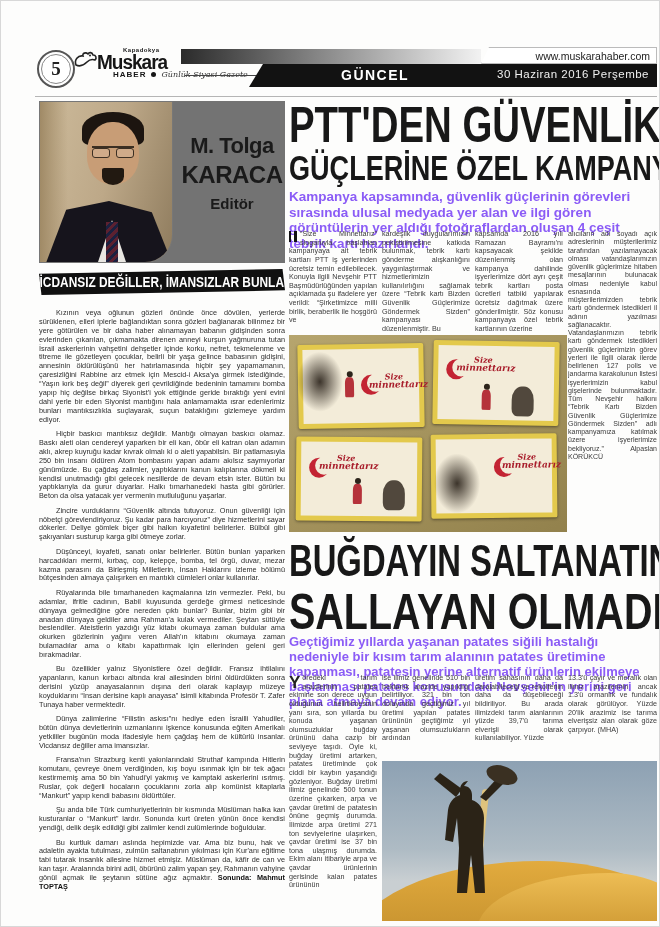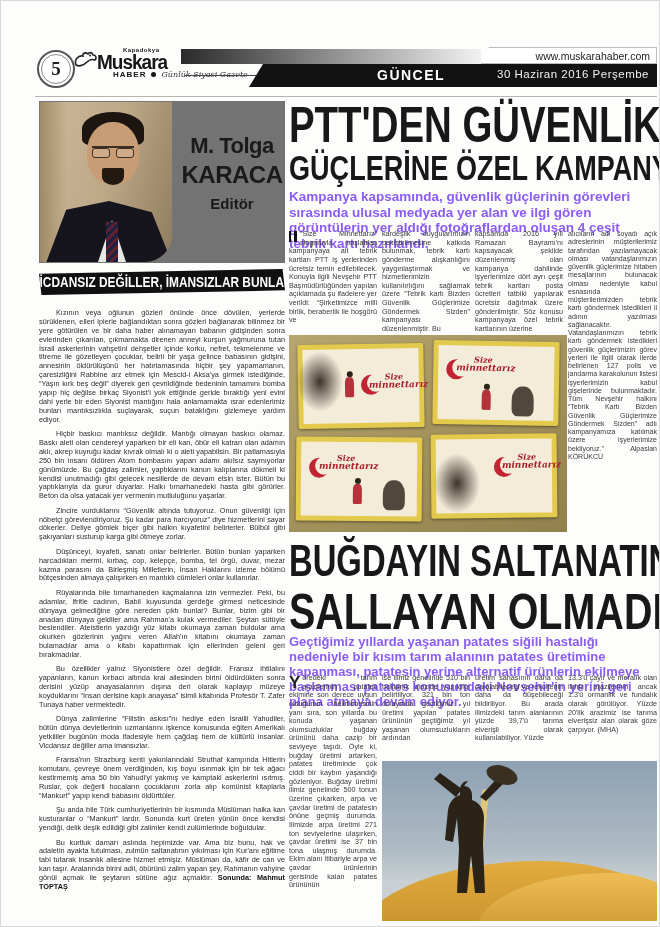--- a/index.html
+++ b/index.html
@@ -23,21 +23,21 @@
   .bird{position:absolute;left:72px;top:50px;}
   .grad-strip{position:absolute;left:180px;top:48px;width:300px;height:15px;
               background:linear-gradient(to right,#2b2b2b,#f2f2f2);}
   .url-box{position:absolute;left:480px;top:46px;width:176px;height:17px;background:#fff;
            border:1px solid #bbb;display:flex;align-items:center;justify-content:flex-end;
            padding-right:6px;box-sizing:border-box;clip-path:polygon(8px 0,100% 0,100% 100%,0 100%);}
   .url-box span{font-size:10.5px;color:#222;}
   .guncel-bar{position:absolute;left:248px;top:63px;width:408px;height:23px;background:#121212;
               clip-path:polygon(14px 0,100% 0,100% 100%,0 100%);}
   .guncel-bar .guncel{position:absolute;left:92px;top:3px;font-size:14px;font-weight:bold;
-                      letter-spacing:1.5px;color:#fff;margin-left:36px;}
+                      letter-spacing:1.5px;color:#fff;}
   .guncel-bar .date{position:absolute;right:8px;top:4px;font-size:11.5px;color:#f0f0f0;letter-spacing:.5px;text-align:right;}
   .header-rule{position:absolute;left:34px;top:95px;width:622px;height:1px;background:#b5b5b5;}
   
   .photo-card{position:absolute;left:38px;top:100px;width:246px;height:162px;background:#737373;}
   .photo{position:absolute;left:0;top:0;width:134px;height:162px;border:1px solid #777;
          border-bottom-right-radius:28px;box-sizing:border-box;overflow:hidden;
          background:linear-gradient(105deg,#cdbb9b 0%,#bda888 50%,#8f7c5e 100%);}
   .photo .col-shadow{position:absolute;left:0;top:0;width:28px;height:100%;
          background:linear-gradient(to right,#a08a66,rgba(160,138,102,0));}
   .photo .hair{position:absolute;left:42px;top:10px;width:62px;height:34px;border-radius:50% 50% 20% 20%;background:#1c1510;}

